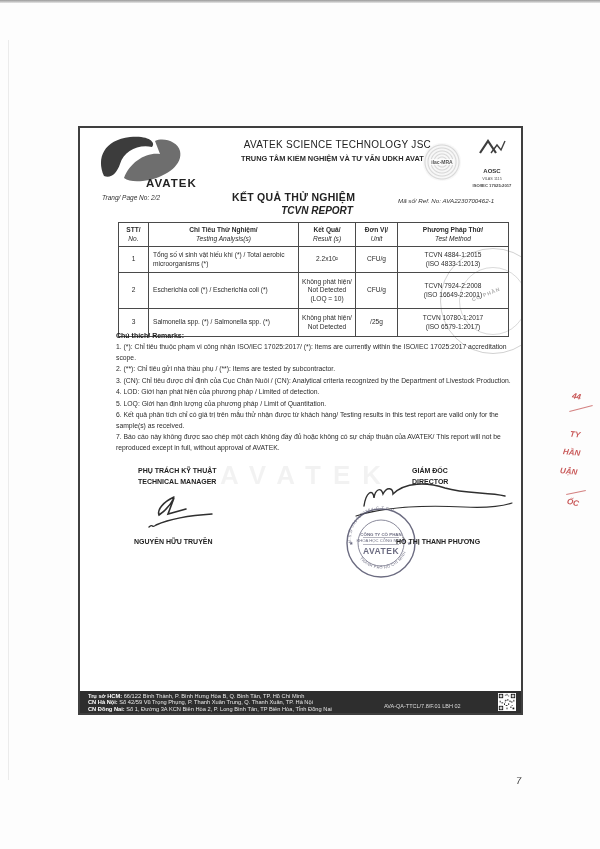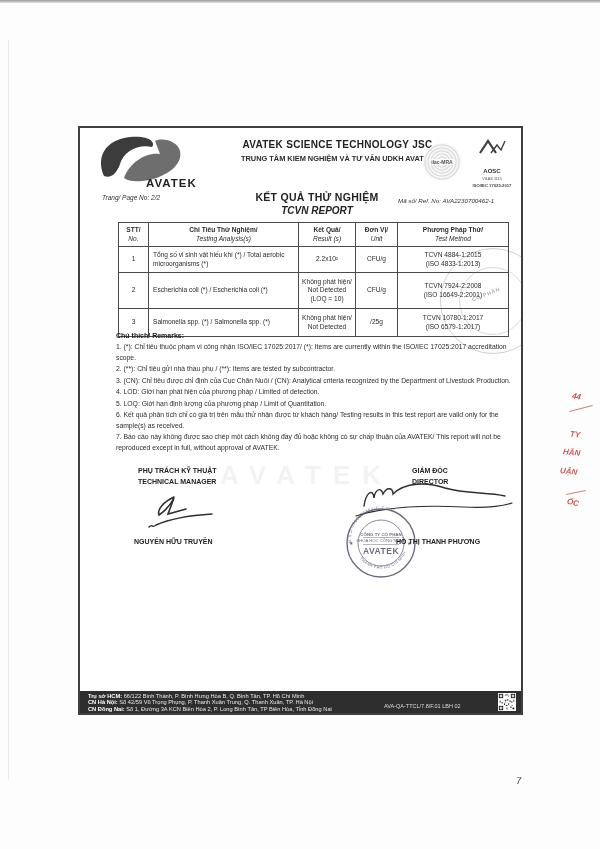--- a/index.html
+++ b/index.html
@@ -8,32 +8,32 @@
   .scan-topline{position:absolute;left:0;top:0;width:600px;height:3px;background:linear-gradient(#9a9a9a,#e6e6e6);}
   .scan-leftline{position:absolute;left:8px;top:40px;height:740px;width:1px;background:#ebebeb;}
 
   .doc-frame{position:absolute;left:78px;top:126px;width:441px;height:585px;border:2px solid #3f3f3f;background:#fff;overflow:hidden;}
 
   
   .logo-svg{position:absolute;left:14px;top:6px;}
   .logo-text{position:absolute;left:66px;top:49px;font-size:11.5px;font-weight:bold;letter-spacing:1px;color:#222;}
   .page-no{position:absolute;left:22px;top:66px;font-size:6.5px;font-style:italic;color:#333;}
   .company{position:absolute;left:130px;top:11px;width:255px;text-align:center;}
-  .company-name{font-size:10px;font-weight:bold;letter-spacing:.3px;color:#222;}
+  .company-name{font-size:10px;font-weight:normal;letter-spacing:.3px;color:#222;}
   .company-sub{font-size:7.4px;font-weight:bold;margin-top:4px;color:#2a2a2a;}
   .ilac{position:absolute;left:343px;top:15px;width:38px;height:38px;border-radius:50%;
         background:repeating-radial-gradient(circle at 50% 50%, #f7f7f7 0px, #f7f7f7 1px, #d7d7d7 2px, #f4f4f4 3px);
         display:flex;align-items:center;justify-content:center;}
   .ilac span{font-size:5px;color:#555;background:rgba(255,255,255,.75);padding:0 1px;font-weight:bold;}
   .aosc{position:absolute;left:386px;top:11px;width:52px;text-align:center;}
   .aosc-name{font-size:6px;font-weight:bold;color:#333;}
   .aosc-sub{font-size:3.8px;color:#555;display:block;}
   .aosc-iso{font-size:4.2px;color:#444;margin-top:2px;font-weight:bold;}
 
-  .title-vi{position:absolute;left:152px;top:63px;width:170px;text-align:center;font-size:10.5px;font-weight:bold;letter-spacing:.3px;color:#222;}
+  .title-vi{position:absolute;left:152px;top:63px;width:170px;font-size:10.5px;font-weight:bold;letter-spacing:.3px;color:#222;}
   .title-en{position:absolute;left:152px;top:77px;width:170px;text-align:center;font-size:10px;font-weight:bold;font-style:italic;color:#222;}
   .ref-no{position:absolute;left:318px;top:69px;width:118px;font-size:6.2px;font-style:italic;color:#333;}
 
   
   table.results{position:absolute;left:38px;top:94px;width:390px;border-collapse:collapse;table-layout:fixed;}
   table.results th,table.results td{border:1px solid #4a4a4a;font-size:6.6px;vertical-align:middle;padding:2px 2px;text-align:center;color:#2b2b2b;line-height:1.3;}
   table.results th{font-weight:normal;}
   table.results .vi{display:block;font-weight:bold;}
   table.results .en{display:block;font-style:italic;}
   table.results td.left{text-align:left;padding-left:4px;}

